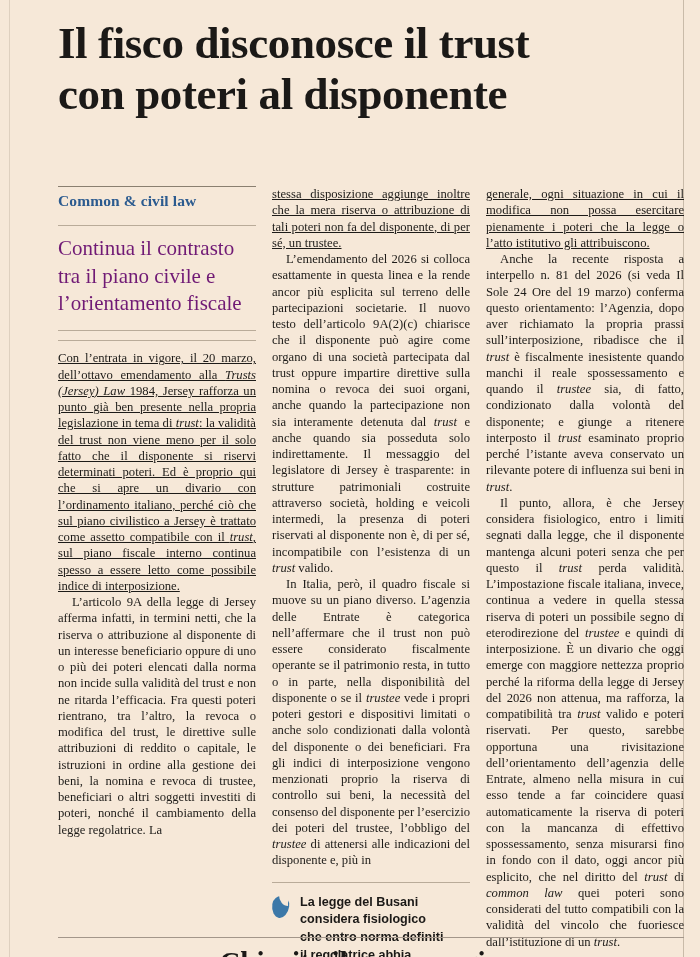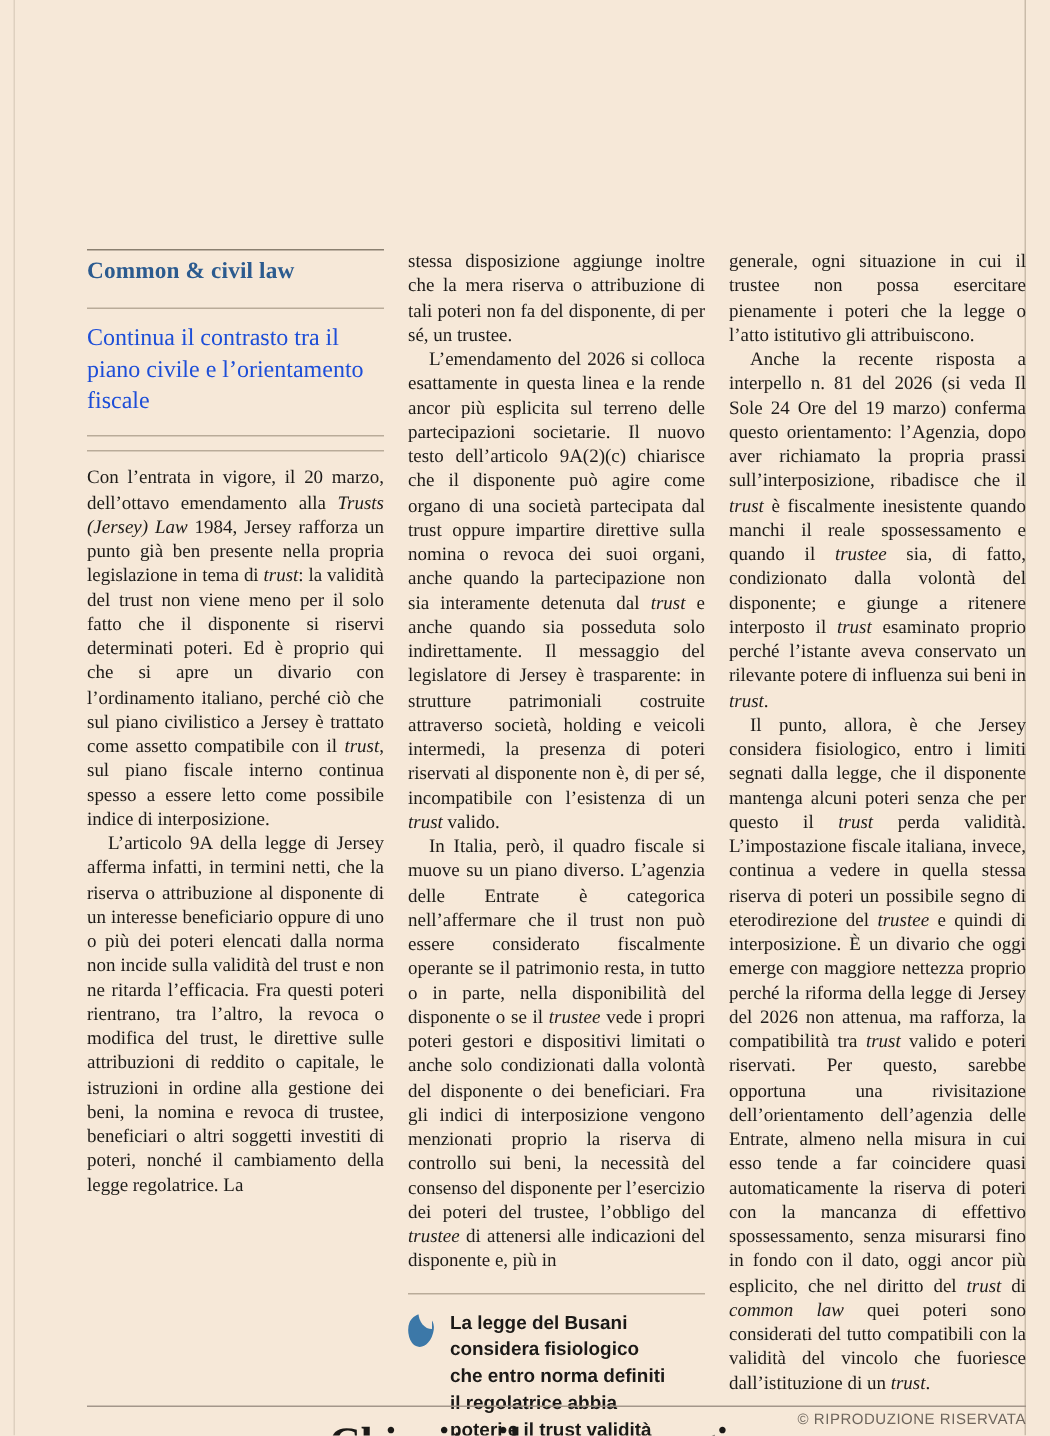--- a/index.html
+++ b/index.html
@@ -48,21 +48,21 @@
     line-height: 1.13;
     letter-spacing: -0.4px;
     color: #1b1917;
     margin: 0;
   }
   .headline .hl-line { display: block; }
 
   .columns {
     position: absolute;
     left: 58px;
-    top: 166px;
+    top: 186px;
     width: 626px;
     height: 770px;
   }
   .col {
     position: absolute;
     top: 0;
     width: 198px;
   }
   .col1 { left: 0; }
   .col2 { left: 214px; }
@@ -82,23 +82,23 @@
     margin: 0 0 14px 0;
     line-height: 1.2;
   }
   .sum-rule {
     height: 1px;
     background: #b9ab99;
     margin: 0 0 9px 0;
   }
   .summary {
     font-family: "Liberation Serif", serif;
-    font-size: 16px;
+    font-size: 21px;
     line-height: 1.33;
-    color: #1d4ed8;
+    color: #701a75;
     margin: 0 0 12px 0;
   }
   .byline {
     font-family: "Liberation Serif", serif;
     font-weight: bold;
     font-size: 13.5px;
     color: #1b1917;
     margin: 0 0 12px 0;
     letter-spacing: 0.1px;
   }
@@ -110,21 +110,21 @@
     text-align: justify;
     color: #1d1b18;
     margin: 0;
     hyphens: auto;
     -webkit-hyphens: auto;
   }
   .body-text p {
     margin: 0;
     text-indent: 14px;
   }
-  .body-text p.first { text-indent: 0; }
+  .body-text p.first { text-indent: 0; text-decoration: underline; }
   .body-text i { font-style: italic; }
 
   
   .pullquote {
     margin-top: 13px;
     padding-top: 11px;
     border-top: 1px solid #b9ab99;
     display: flex;
     align-items: flex-start;
     gap: 11px;
@@ -196,20 +196,24 @@
   }
 </style>
 </head>
 <body>
 
 <div class="page">
 
   <div class="edge-left"></div>
   <div class="edge-right"></div>
 
+  <h1 class="headline">
+    <span class="hl-line">Il fisco disconosce il trust</span>
+    <span class="hl-line">con poteri al disponente</span>
+  </h1>
 
   <div class="columns">
 
     <div class="col col1">
       <div class="kicker-rule"></div>
       <div class="kicker">Common &amp; civil law</div>
 
       <div class="sum-rule"></div>
       <div class="summary">Continua il contrasto tra il piano civile e l’orientamento fiscale</div>
 
@@ -240,21 +244,21 @@
           <div>considera fisiologico</div>
           <div>che entro norma definiti</div>
           <div>il regolatrice abbia</div>
           <div>poteri e il trust validità</div>
         </div>
       </div>
     </div>
 
     <div class="col col3">
       <div class="body-text">
-        <p class="first">generale, ogni situazione in cui il trustee non possa esercitare pienamente i poteri che la legge o l’atto istitutivo gli attribuiscono.</p>
+        <p class="first">generale, ogni situazione in cui il modifica non possa esercitare pienamente i poteri che la legge o l’atto istitutivo gli attribuiscono.</p>
         <p>Anche la recente risposta a interpello n. 81 del 2026 (si veda Il Sole 24 Ore del 19 marzo) conferma questo orientamento: l’Agenzia, dopo aver richiamato la propria prassi sull’interposizione, ribadisce che il <i>trust</i> è fiscalmente inesistente quando manchi il reale spossessamento e quando il <i>trustee</i> sia, di fatto, condizionato dalla volontà del disponente; e giunge a ritenere interposto il <i>trust</i> esaminato proprio perché l’istante aveva conservato un rilevante potere di influenza sui beni in <i>trust</i>.</p>
         <p>Il punto, allora, è che Jersey considera fisiologico, entro i limiti segnati dalla legge, che il disponente mantenga alcuni poteri senza che per questo il <i>trust</i> perda validità. L’impostazione fiscale italiana, invece, continua a vedere in quella stessa riserva di poteri un possibile segno di eterodirezione del <i>trustee</i> e quindi di interposizione. È un divario che oggi emerge con maggiore nettezza proprio perché la riforma della legge di Jersey del 2026 non attenua, ma rafforza, la compatibilità tra <i>trust</i> valido e poteri riservati. Per questo, sarebbe opportuna una rivisitazione dell’orientamento dell’agenzia delle Entrate, almeno nella misura in cui esso tende a far coincidere quasi automaticamente la riserva di poteri con la mancanza di effettivo spossessamento, senza misurarsi fino in fondo con il dato, oggi ancor più esplicito, che nel diritto del <i>trust</i> di <i>common law</i> quei poteri sono considerati del tutto compatibili con la validità del vincolo che fuoriesce dall’istituzione di un <i>trust</i>.</p>
       </div>
       <div class="copyright">© RIPRODUZIONE RISERVATA</div>
     </div>
 
   </div>
 
   <div class="footer-rule"></div>
   <div class="next-headline">Chiarito il nuovo regime</div>

